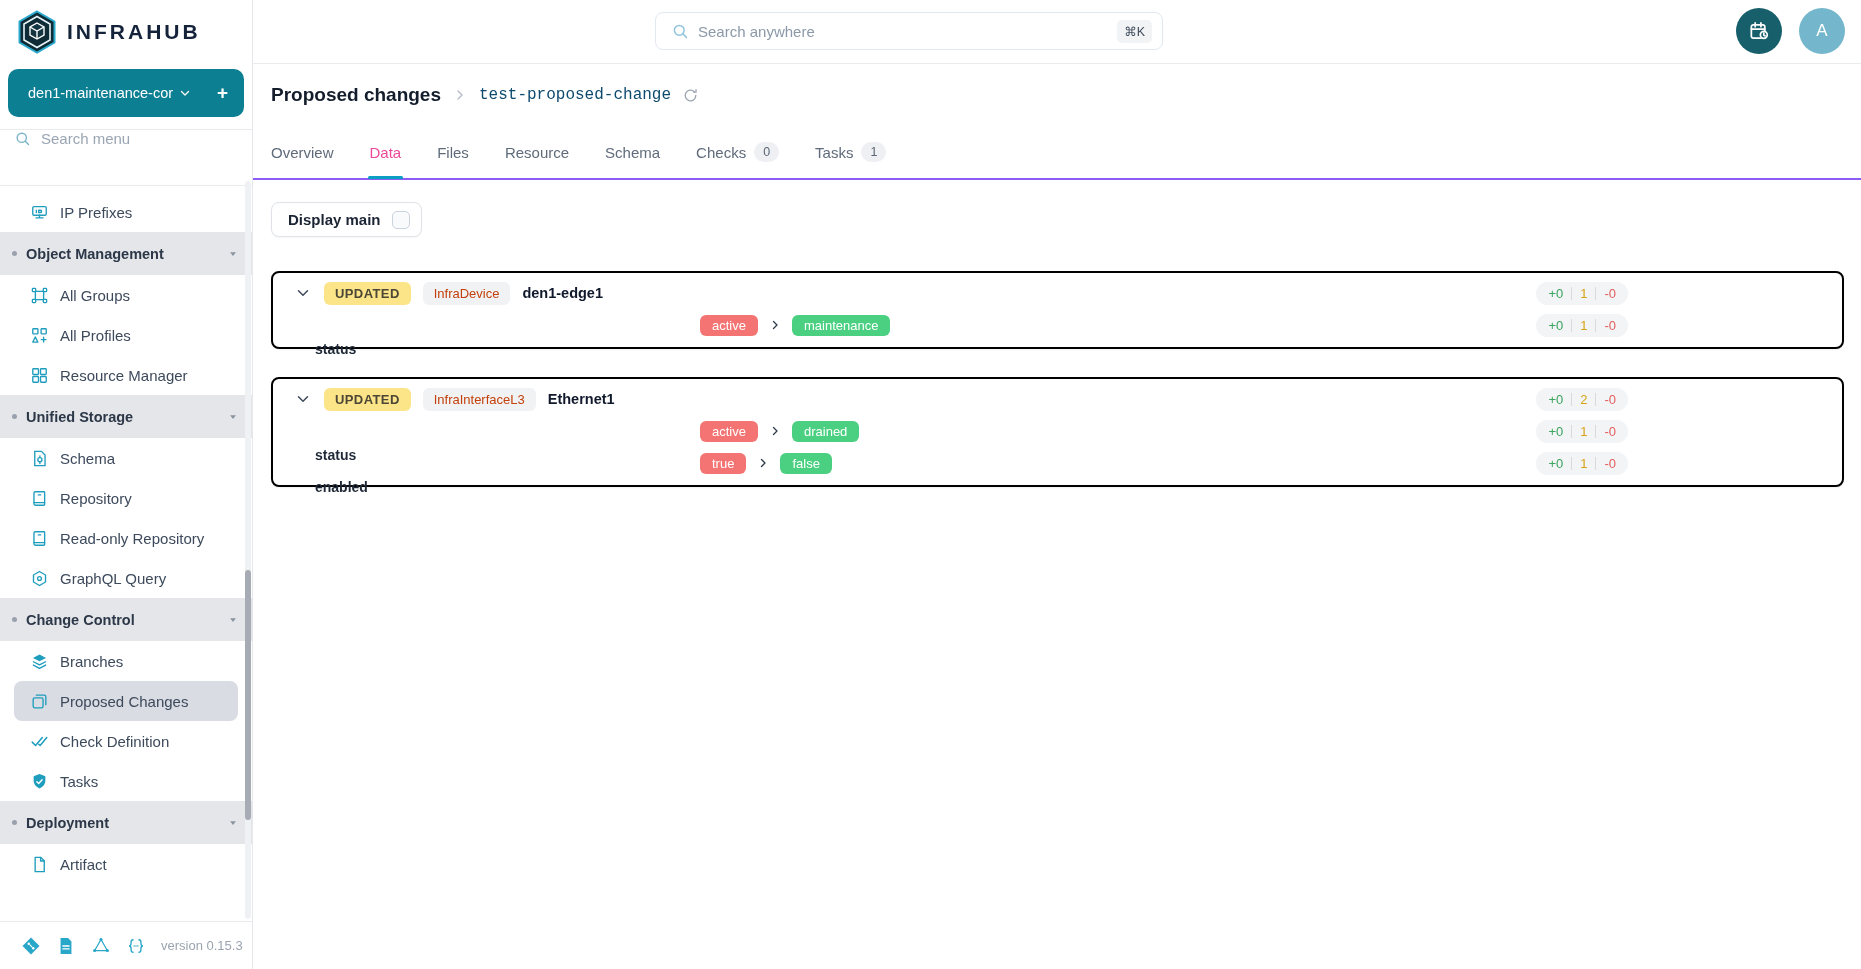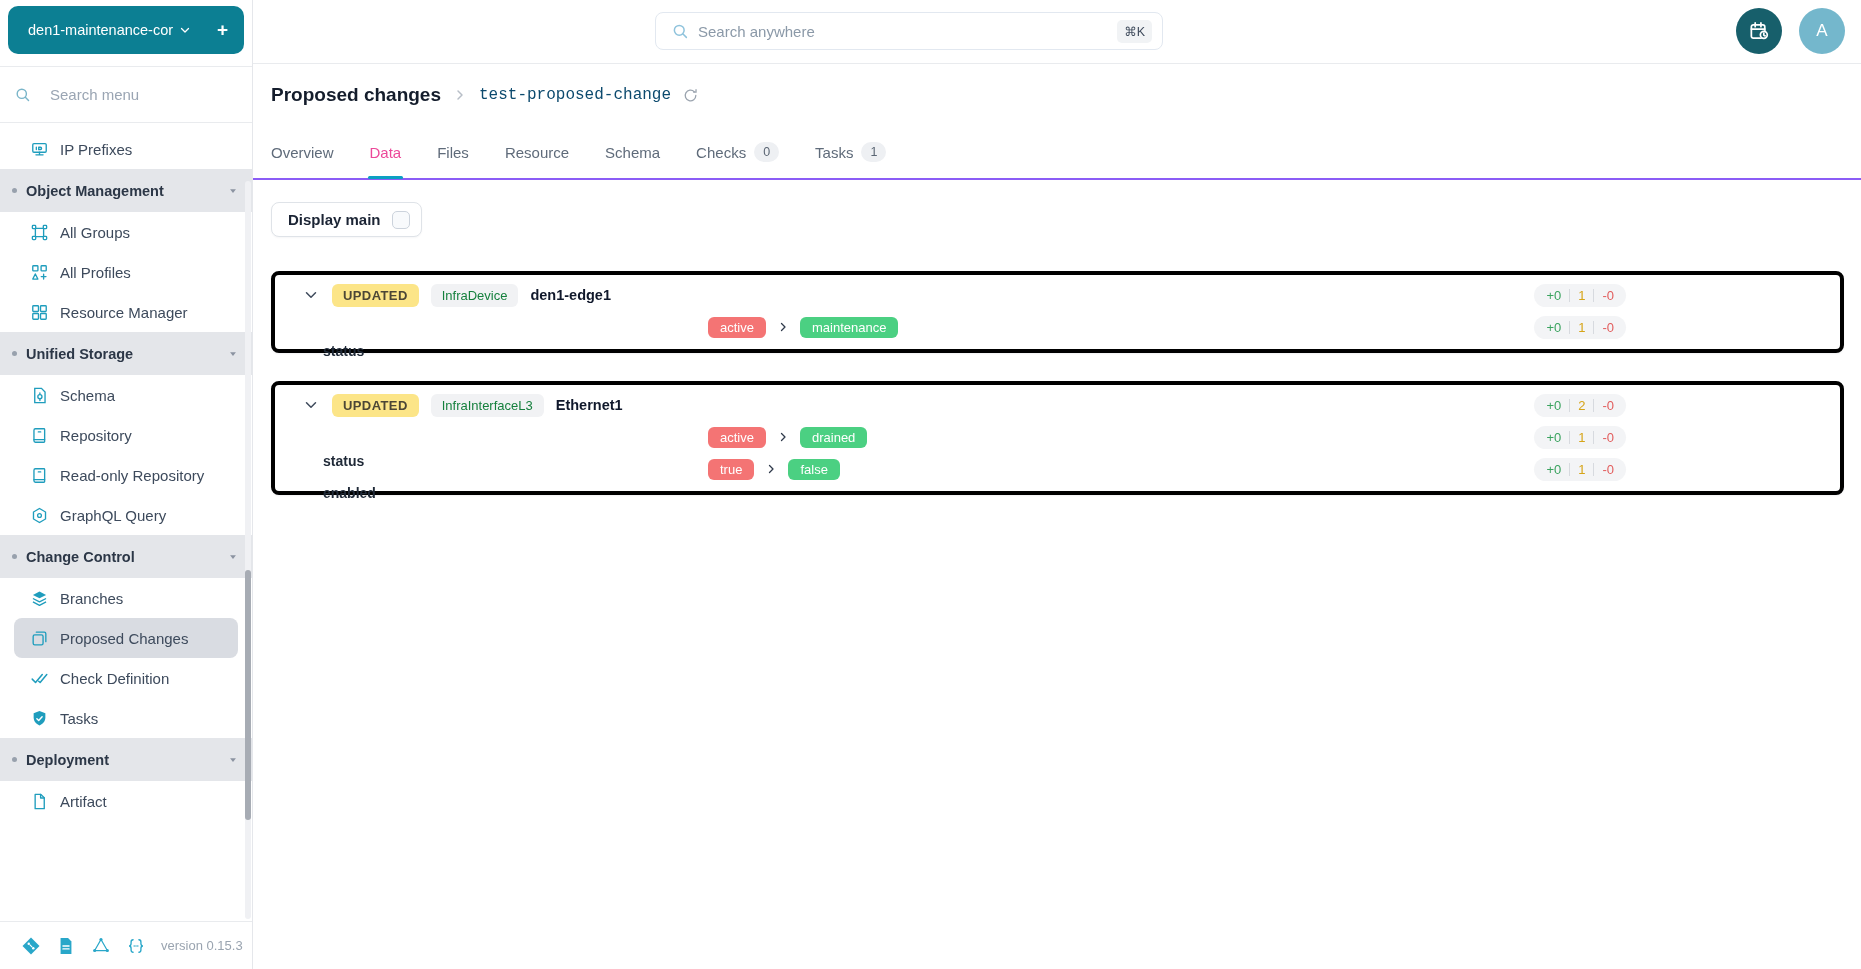--- a/index.html
+++ b/index.html
@@ -9,21 +9,21 @@
 
   
   .sidebar { width:253px; height:100%; border-right:1px solid #e5e7eb; display:flex; flex-direction:column; position:relative; background:#fff; }
   .logo-row { height:63px; display:flex; align-items:center; padding-left:17px; gap:10px; flex:none; }
   .logo-text { font-size:21px; font-weight:800; letter-spacing:3px; color:#14233a; }
   .branch-row { padding:6px 8px 12px 8px; border-bottom:1px solid #e9ebee; flex:none; }
   .branch-btn { height:48px; background:#0c7f93; border-radius:10px; display:flex; align-items:center; color:#fff; padding:0 16px 0 20px; font-size:14.5px; cursor:pointer; }
   .branch-btn .bname { white-space:nowrap; overflow:hidden;text-align:center; }
   .branch-btn .bchev { margin-left:5px; display:flex; }
   .branch-add { margin-left:auto; color:#fff; font-size:19px; font-weight:700; background:none; border:none; cursor:pointer; }
-  .menu-search { height:56px; display:flex; align-items:center; padding:0 14px; gap:19px; border-bottom:1px solid #e9ebee; flex:none; }
+  .menu-search { height:56px; display:flex; align-items:flex-start; padding:0 14px; gap:10px; border-bottom:1px solid #e9ebee; flex:none; }
   .menu-search input { border:none; outline:none; flex:1; font-size:15px; color:#334155; background:transparent; font-family:inherit; }
   .menu-search input::placeholder { color:#9aa5b3; }
   .menu { flex:1; overflow:hidden; padding-top:6px; }
   .mi { height:40px; display:flex; align-items:center; padding-left:30px; gap:11px; font-size:15px; color:#3d4a5c; cursor:pointer; }
   .mi .ico { width:19px; height:19px; color:#1f9dbd; flex:none; display:flex; }
   .mi.selected { background:#d9dce2; border-radius:8px; margin:0 14px; padding-left:16px; }
   .ms { height:43px; background:#e4e6ea; display:flex; align-items:center; padding:0 14px 0 12px; gap:9px; font-size:14.5px; font-weight:700; color:#2c3747; cursor:pointer; }
   .ms .dot { width:5px; height:5px; border-radius:50%; background:#98a1ad; flex:none; }
   .ms .schev { margin-left:auto; display:flex; }
   .sb-track { position:absolute; right:1px; top:181px; width:6px; height:738px; background:#f0f1f4; border-radius:3px; }
@@ -52,45 +52,56 @@
   .tabbar { height:54px; display:flex; align-items:stretch; border-bottom:2px solid #8b5cf6; flex:none; }
   .tab { display:flex; align-items:center; padding:0 12px; margin:0 6px; font-size:15px; color:#5f6b7a; position:relative; cursor:pointer; gap:8px; }
   .tab.active { color:#ec4899; }
   .tab.active::after { content:""; position:absolute; left:10px; right:10px; bottom:-1px; height:3px; background:#0ba0c2; border-radius:2px; }
   .tbadge { background:#eef0f3; border-radius:10px; padding:3px 9px; font-size:12.5px; color:#5b6674; }
 
   .content { flex:1; padding:22px 17px 0 18px; background:#fff; }
   .display-main { height:35px; border:1px solid #dfe3e8; border-radius:8px; display:inline-flex; align-items:center; gap:11px; padding:0 11px 0 16px; font-size:15px; font-weight:700; color:#1b2434; margin-bottom:34px; background:#fff; cursor:pointer; box-shadow:0 1px 2px rgba(16,24,40,.04); }
   .checkbox { width:18px; height:18px; border:1.5px solid #ccd3dc; border-radius:5px; background:#f8fafc; }
 
-  .card { border:4px solid #000000; border-radius:8px; box-shadow:0 1px 2px rgba(16,24,40,.06); margin-bottom:28px; padding:4px 0 6px 16px; background:#fff; }
+  .card { border:2px solid #000000; border-radius:8px; box-shadow:0 1px 2px rgba(16,24,40,.06); margin-bottom:28px; padding:4px 0 6px 10px; background:#fff; }
   .crow { height:32px; display:flex; align-items:center; }
   .chead { padding-left:11px; gap:12px; }
   .chev-btn { display:flex; cursor:pointer; }
   .badge-action { background:#fce588; color:#4c4636; font-size:13px; font-weight:700; letter-spacing:.4px; padding:4px 11px; border-radius:6px; }
-  .badge-kind { background:#f1f2f4; color:#15803d; font-size:13px; padding:4px 11px; border-radius:6px; }
+  .badge-kind { background:#f1f2f4; color:#c2410c; font-size:13px; padding:4px 11px; border-radius:6px; }
   .obj-name { font-size:14.5px; font-weight:700; color:#10182b; }
   .cprop { padding-left:32px; }
   .pname { width:385px; font-size:14px; font-weight:700; color:#1f2937; flex:none;margin-top:48px; }
   .pills { display:flex; align-items:center; gap:11px; }
   .pill { font-size:13px; color:#fff; padding:3px 12px; border-radius:6px; }
   .pill-from { background:#f47474; }
   .pill-to { background:#4bd082; }
   .chev-mid { display:flex; }
   .counts { margin-left:auto; margin-right:214px; background:#f3f4f6; border-radius:999px; padding:4px 12px; display:flex; align-items:center; gap:8px; font-size:13px; }
   .c-plus { color:#3aa35f; } .c-mid { color:#d6a418; } .c-minus { color:#e25d5d; }
   .c-sep { width:1px; height:13px; background:#d7dadf; }
 </style>
 </head>
 <body>
 
 <div class="app">
 
   <aside class="sidebar">
 
+    <div class="logo-row">
+      <span style="display:flex">
+        <svg width="40" height="44" viewBox="0 0 40 44">
+          <polygon points="20,1.5 37.5,11.5 37.5,32.5 20,42.5 2.5,32.5 2.5,11.5" fill="#0e2b36" stroke="#2aa9cc" stroke-width="2"></polygon>
+          <polygon points="20,6.5 33,14 33,30 20,37.5 7,30 7,14" fill="none" stroke="#e8f6fa" stroke-width="1.6"></polygon>
+          <path d="M20 13l7 4v8l-7 4-7-4v-8z" fill="#143642" stroke="#fff" stroke-width="1.4"></path>
+          <path d="M13 17l7 4 7-4M20 21v8" fill="none" stroke="#fff" stroke-width="1.4"></path>
+        </svg>
+      </span>
+      <span class="logo-text">INFRAHUB</span>
+    </div>
 
     <div class="branch-row">
       <div class="branch-btn">
         <span class="bname">den1-maintenance-cor</span>
         <span class="bchev">
           <svg width="14" height="14" viewBox="0 0 24 24" fill="none" stroke="#fff" stroke-width="2.2" stroke-linecap="round" stroke-linejoin="round">
               <path d="M6 9.5l6 6 6-6"></path>
             </svg>
         </span>
         <button class="branch-add">+</button>

